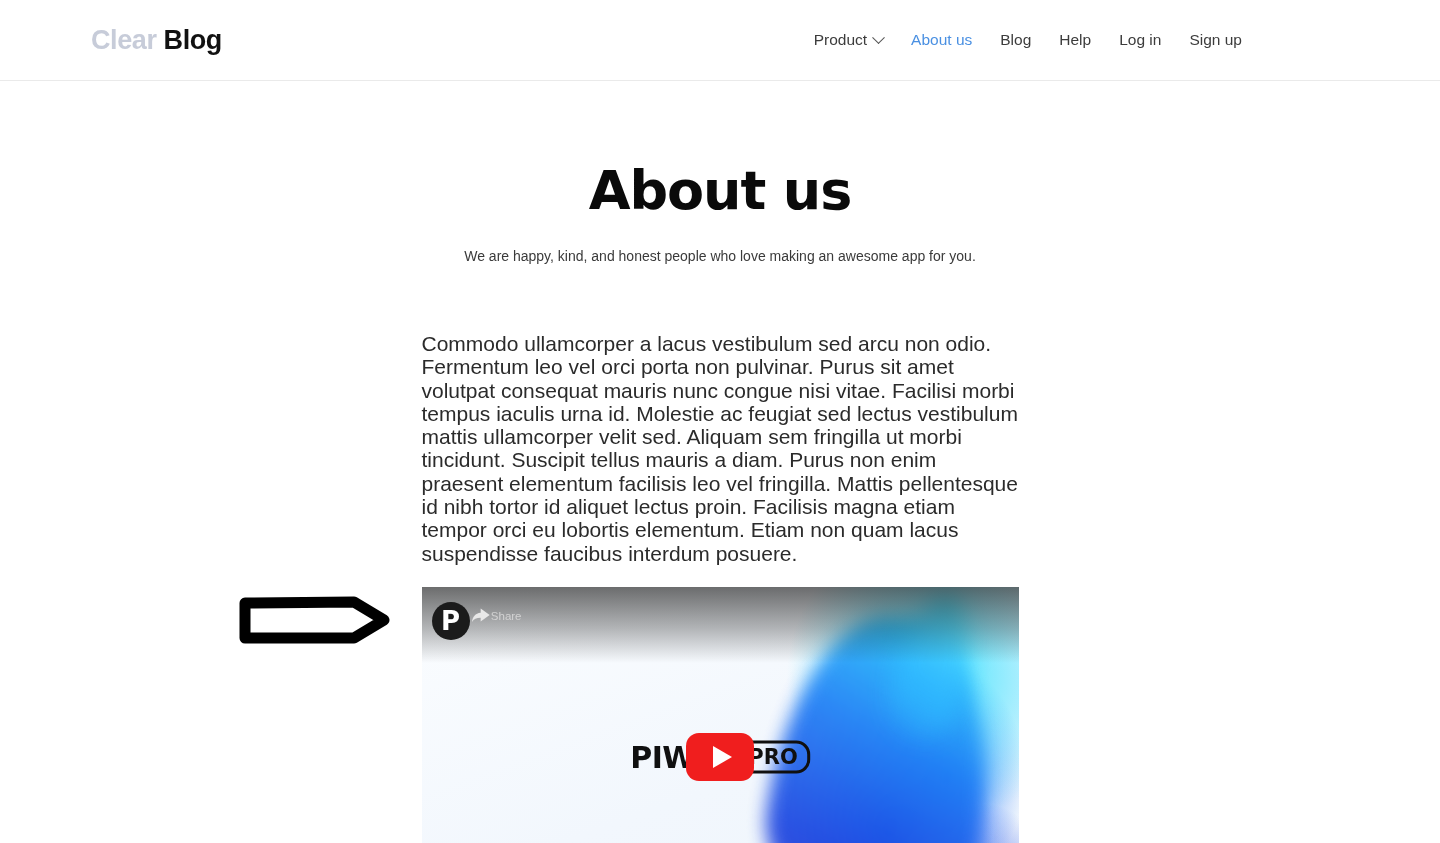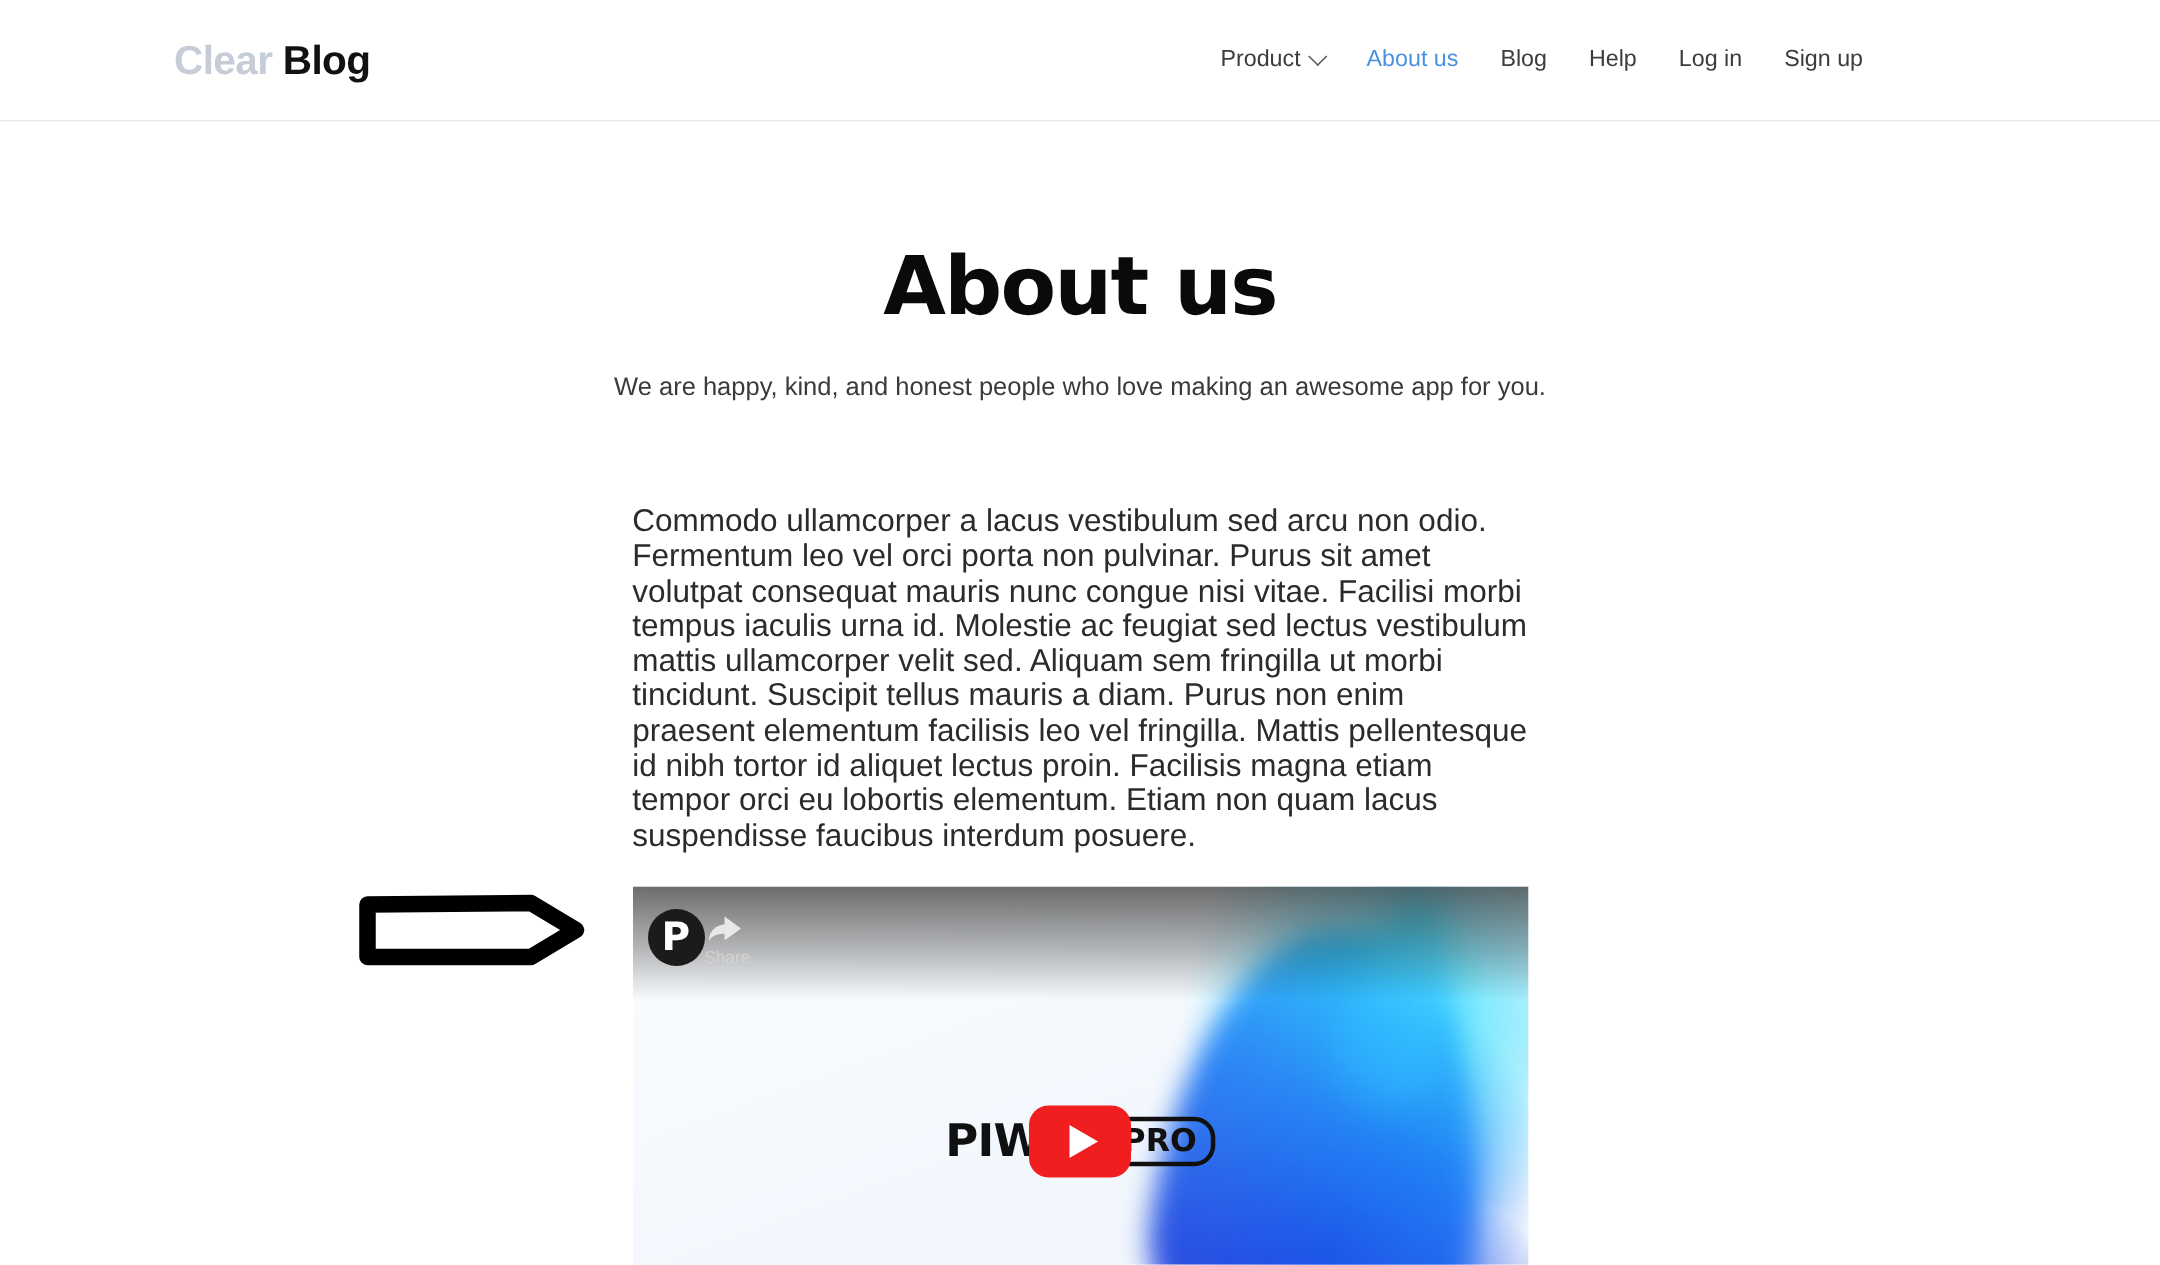--- a/index.html
+++ b/index.html
@@ -12,21 +12,21 @@
     overflow: hidden;
     position: relative;
   }
 
   
   .site-header {
     height: 81px;
     border-bottom: 1px solid #eaeaea;
     display: flex;
     align-items: center;
-    padding: 0 0 0 116px;
+    padding: 0 0 0 91px;
     position: relative;
   }
 
   .brand {
     font-size: 27px;
     font-weight: bold;
     letter-spacing: -0.4px;
     white-space: nowrap;
     display: flex;
     gap: 7px;
@@ -67,21 +67,21 @@
     margin-top: 78px;
     font-size: 54px;
     font-weight: 800;
     letter-spacing: -1.1px;
     color: #0a0a0a;
     font-family: "DejaVu Sans", sans-serif;
   }
   .page-subtitle {
     text-align: center;
     margin-top: 26px;
-    font-size: 17px;
+    font-size: 14px;
     color: #3a3a3a;
   }
 
   .content {
     width: 597px;
     margin: 0 auto;
     padding-top: 68px;
   }
   .body-copy {
     font-size: 21px;
@@ -159,21 +159,22 @@
     color: #e8e8e8;
     font-size: 15.4px;
     margin: 10px 0 0 18px;
     white-space: nowrap;
     overflow: hidden;
     text-overflow: ellipsis;
   }
   .share-box {
     width: 52px;
     display: flex;
-    flex-direction: column;
+    flex-direction: row;
+    align-items: center;
     margin-top: 6px;
   }
   .share-label {
     color: #d2d2d2;
     font-size: 11.5px;
     margin-top: 3px;
   }
 
   .brand-wordmark {
     position: absolute;

